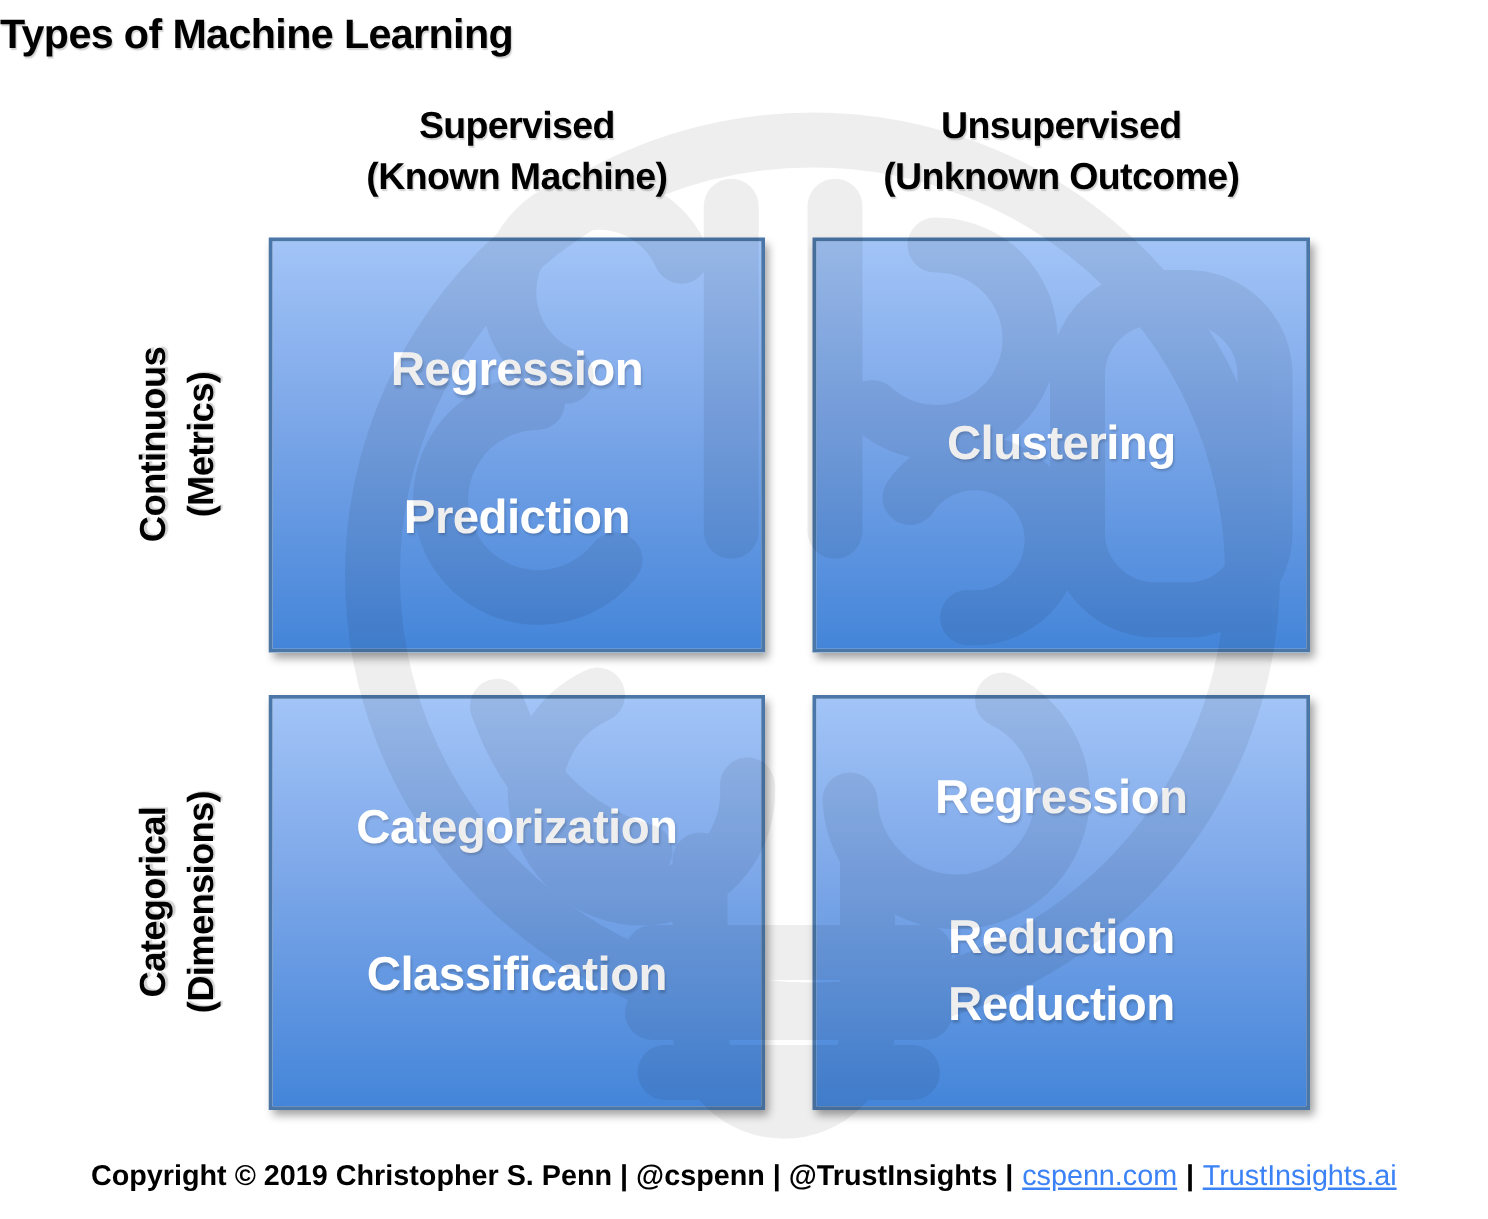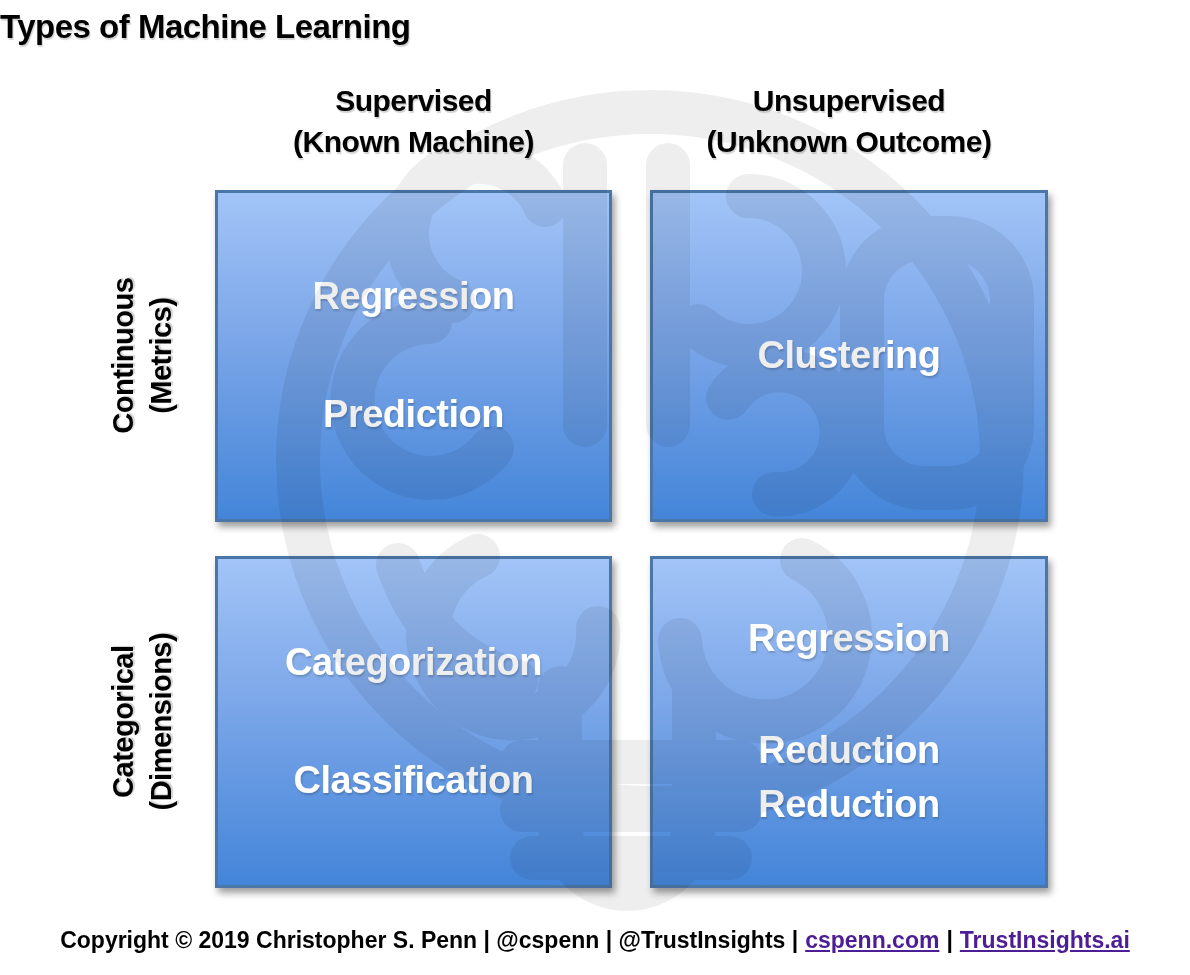--- a/index.html
+++ b/index.html
@@ -114,23 +114,23 @@
     display: flex;
     justify-content: center;
     align-items: baseline;
     gap: 7px;
     font-size: 23px;
     font-weight: bold;
     white-space: nowrap;
     color: #000000;
   }
   .footer a {
-    color: #4c1d95;
+    color: #3b82f6;
     text-decoration: underline;
-    font-weight: bold;
+    font-weight: normal;
   }
 </style>
 </head>
 <body>
 
 <div class="page">
 
   <div class="title">Types of Machine Learning</div>
 
   <div class="col-header col-1">

